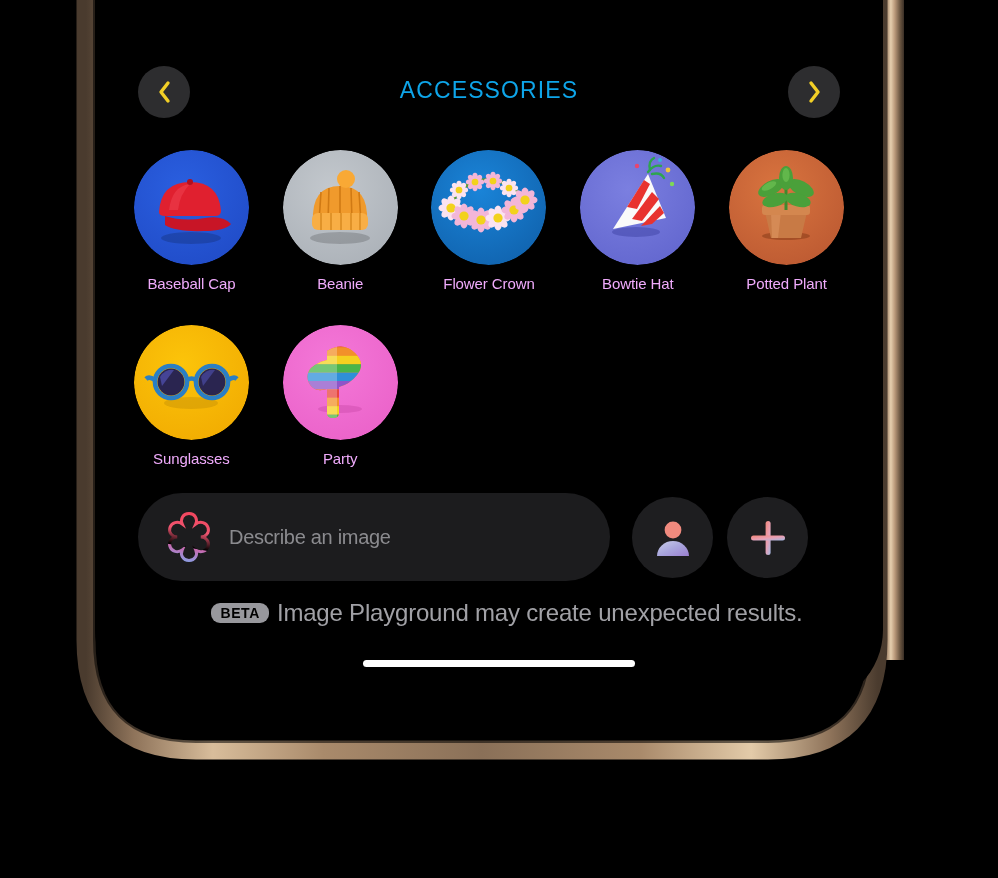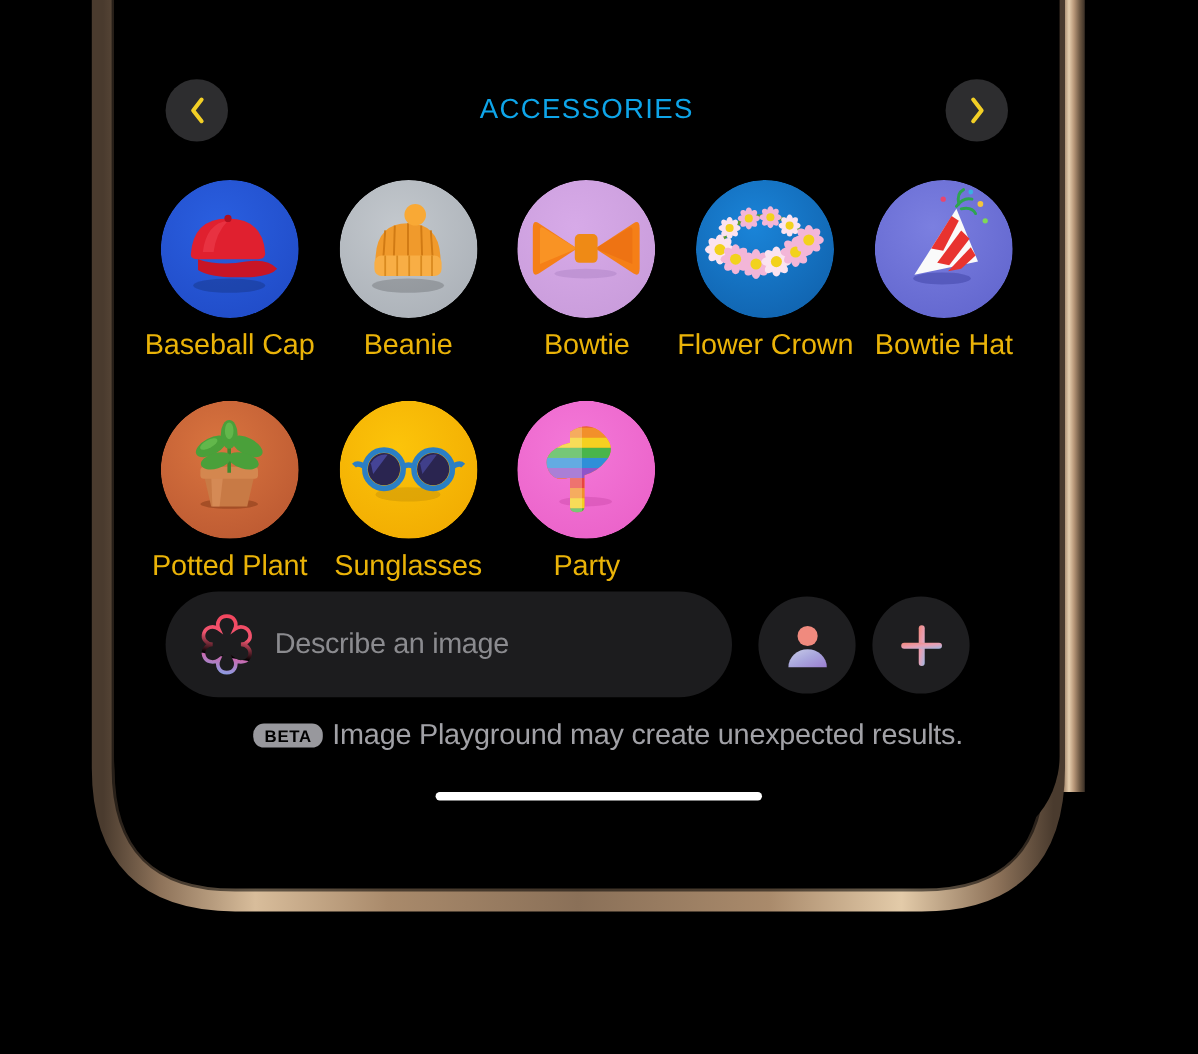--- a/index.html
+++ b/index.html
@@ -143,22 +143,22 @@
     width: 115px;
     height: 115px;
     border-radius: 50%;
     position: relative;
     overflow: hidden;
     display: block;
   }
   .tile-art svg { display:block; width:115px; height:115px; }
   .tile-label {
     margin-top: 11px;
-    color: #eab308;
-    font-size: 24px;
+    color: #f0abfc;
+    font-size: 15px;
     line-height: 1;
     white-space: nowrap;
     letter-spacing: -0.1px;
   }
 
   
   .composer {
     position: absolute;
     left: 0;
     top: 533px;
@@ -179,21 +179,21 @@
   }
   .ai-glyph {
     margin-left: 23px;
     width: 56px;
     height: 56px;
     flex: 0 0 56px;
   }
   .prompt-text {
     margin-left: 12px;
     color: #8b8b8f;
-    font-size: 24px;
+    font-size: 20px;
     letter-spacing: -0.3px;
   }
   .round-btn {
     position: absolute;
     top: 4px;
     width: 81px;
     height: 81px;
     border-radius: 50%;
     background: #1e1e20;
     border: none;
@@ -338,40 +338,20 @@
           <path d="M38 63 L38 80"></path>
                 <path d="M48 63 L48 80"></path>
                 <path d="M58 63 L58 80"></path>
           <path d="M68 63 L68 80"></path>
                 <path d="M77 63 L77 80"></path>
               </g>
         <circle cx="63" cy="29" r="9" fill="#f9a935"></circle>
             </svg>
           </div>
           <div class="tile-label">Beanie</div>
-        </div>
-        <div class="tile">
-          <div class="tile-art">
-            <svg viewBox="0 0 115 115">
-              <defs>
-                <radialGradient id="bg3" cx="0.42" cy="0.34" r="0.85">
-      <stop offset="0" stop-color="#d7aae8"></stop>
-                  <stop offset="1" stop-color="#c79ad9"></stop>
-    </radialGradient>
-              </defs>
-              <circle cx="57.5" cy="57.5" r="57.5" fill="url(#bg3)"></circle>
-              <ellipse cx="57" cy="78" rx="26" ry="4" fill="#a77cc0" opacity="0.4"></ellipse>
-        <path d="M50 57 L18 36 q-5-3-5 4 l0 34 q0 7 5 4 z" fill="#f57f17"></path>
-        <path d="M65 57 L97 36 q5-3 5 4 l0 34 q0 7-5 4 z" fill="#f57f17"></path>
-        <path d="M50 57 L22 40 q-3-2-3 2 l0 28 z" fill="#fa9a2a" opacity="0.75"></path>
-        <path d="M65 57 L93 40 q3-2 3 2 l0 28 z" fill="#e86a10" opacity="0.55"></path>
-        <rect x="48" y="45" width="19" height="24" rx="4" fill="#ef8a15"></rect>
-            </svg>
-          </div>
-          <div class="tile-label">Bowtie</div>
         </div>
         <div class="tile">
           <div class="tile-art">
             <svg viewBox="0 0 115 115">
               <defs>
                 <radialGradient id="bg4" cx="0.42" cy="0.34" r="0.85">
       <stop offset="0" stop-color="#1a84d8"></stop>
                   <stop offset="1" stop-color="#0f5ea8"></stop>
     </radialGradient>
               </defs>

